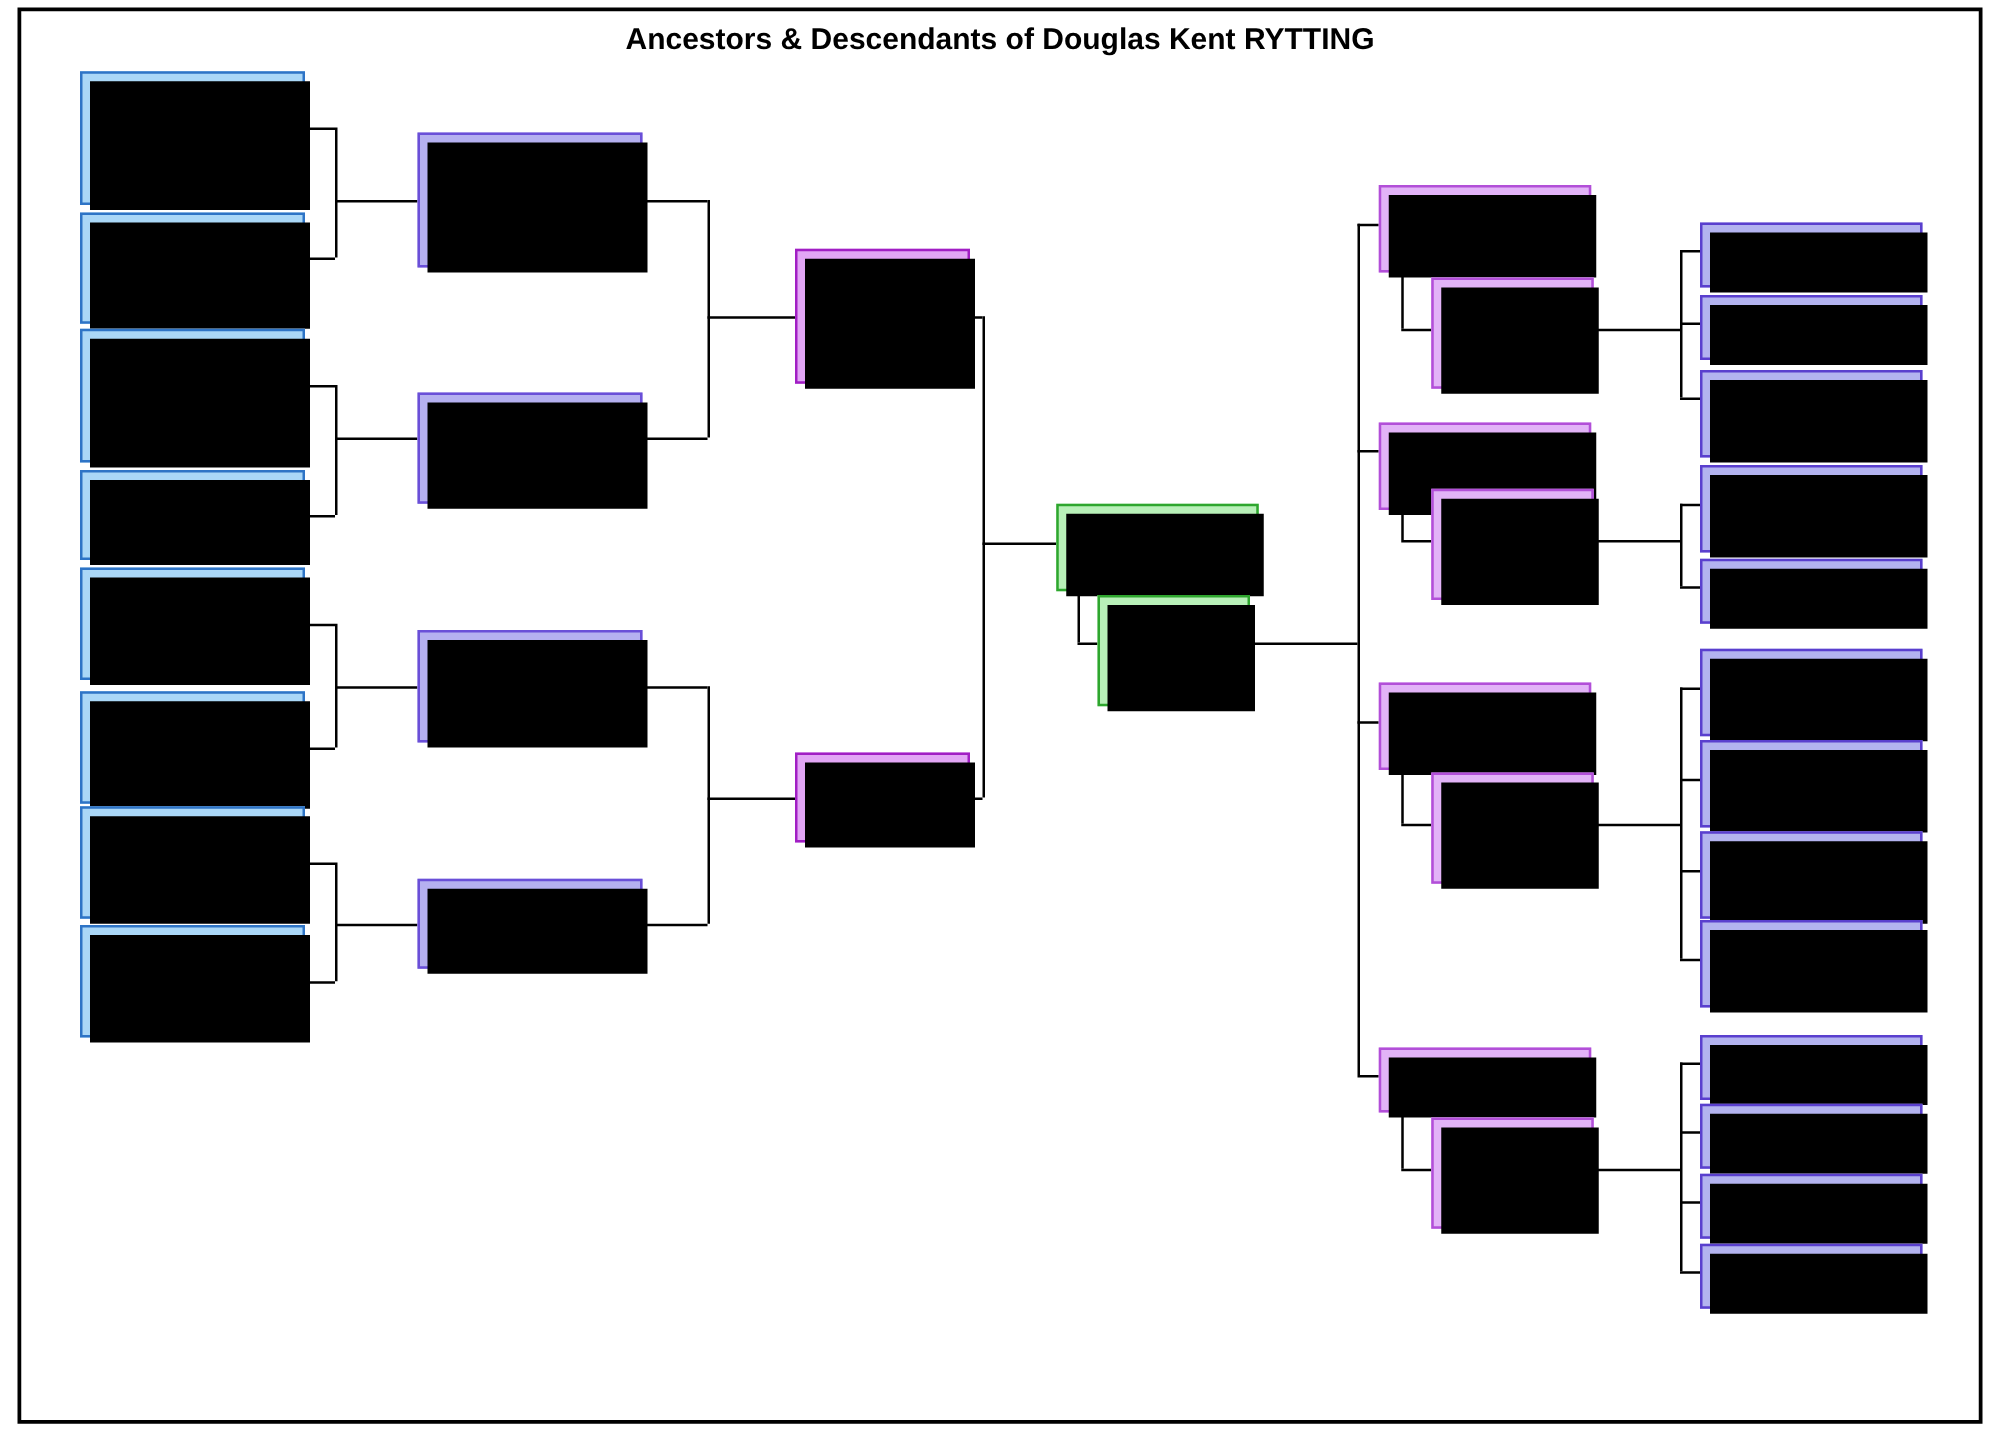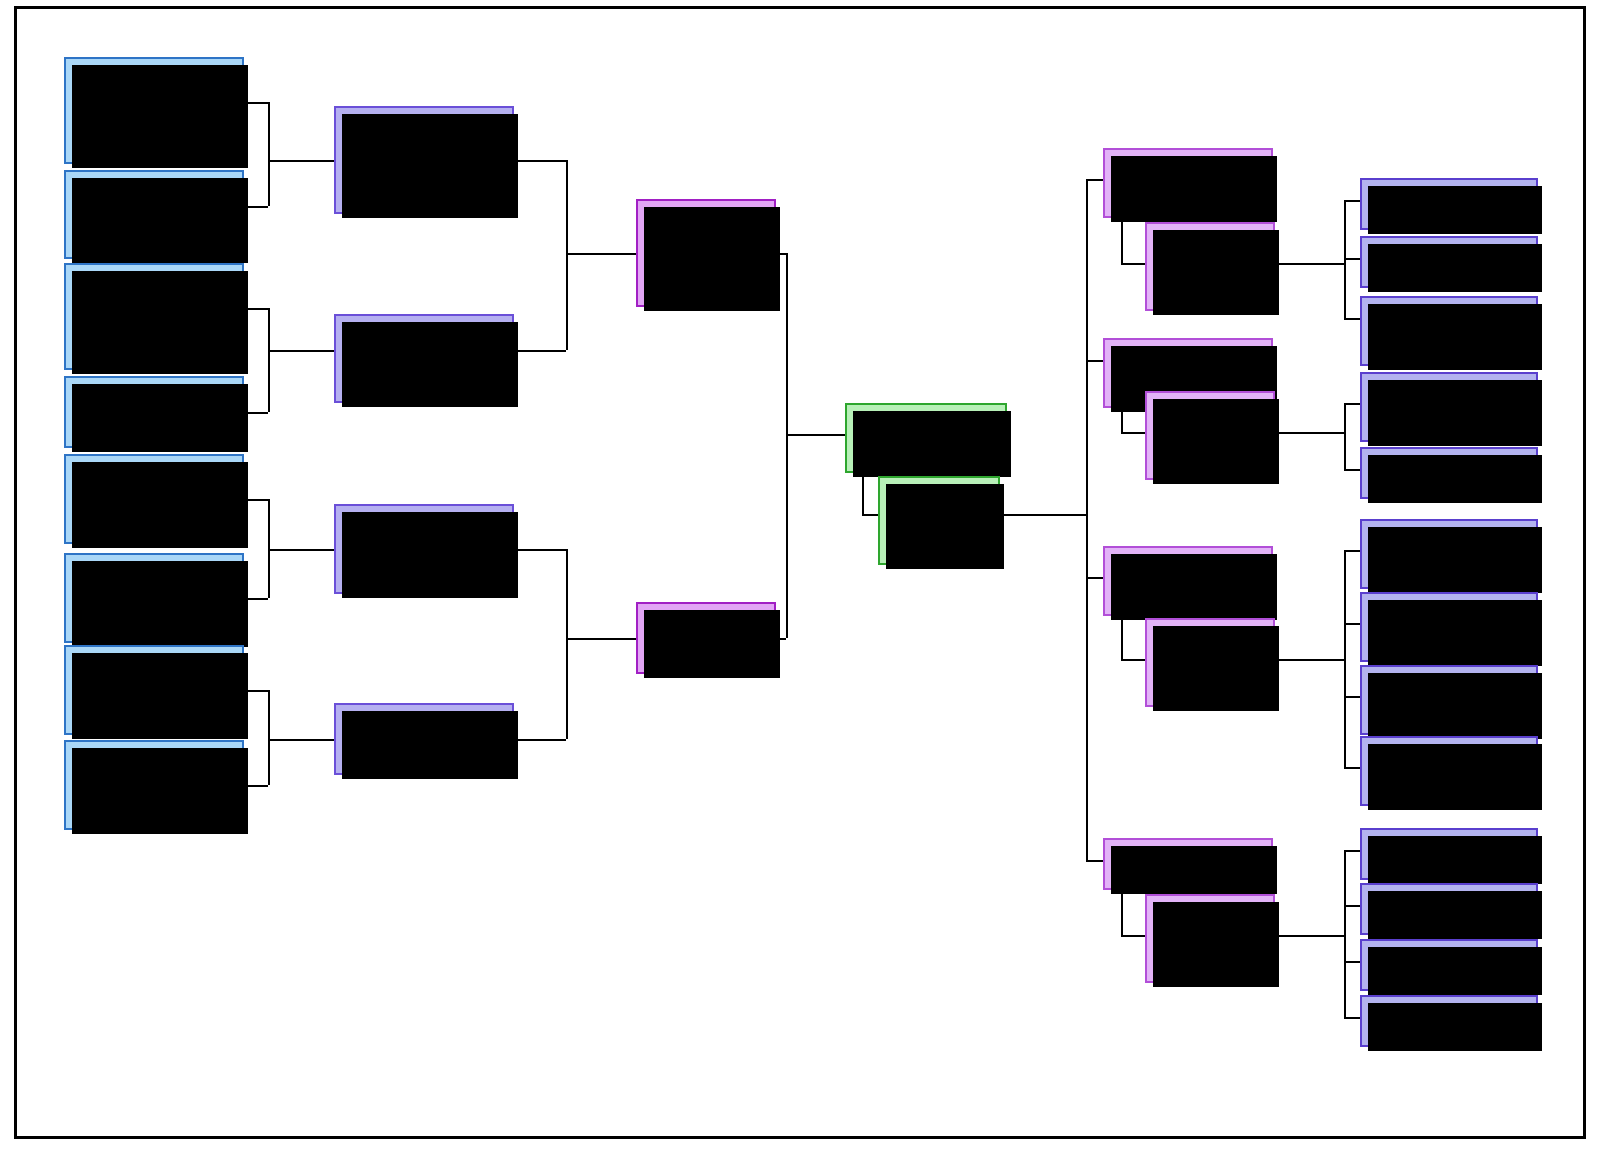--- a/index.html
+++ b/index.html
@@ -55,20 +55,21 @@
   .c-violet {background:#b5b0f0;border:2px solid #6a4fd8;}
   .c-magenta{background:#e2a6f5;border:2px solid #a11fc4;}
   .c-green  {background:#b8f0b8;border:2px solid #2ea62e;}
   .c-orchid {background:#e2b3f7;border:2px solid #b24fd8;}
 </style>
 </head>
 <body>
 
 <div id="page">
   <div id="frame"></div>
+  <div id="title">Ancestors &amp; Descendants of Douglas Kent RYTTING</div>
   <div id="canvas">
       <div class="box c-blue" style="left: 64px; top: 57px; width: 180px; min-height: 90px;">
         <div class="shadow"></div>
         <span class="nm">Erik (Erick) Conrad</span>
         <span class="nm">RYTTING</span>
         <span class="dt">b. 12 Nov 1838</span>
         <span class="dt">m. 4 Oct 1863</span>
         <span class="dt">d. 13 Aug 1893</span>
       </div>
       <div class="box c-blue" style="left: 64px; top: 170px; width: 180px; min-height: 72px;">

